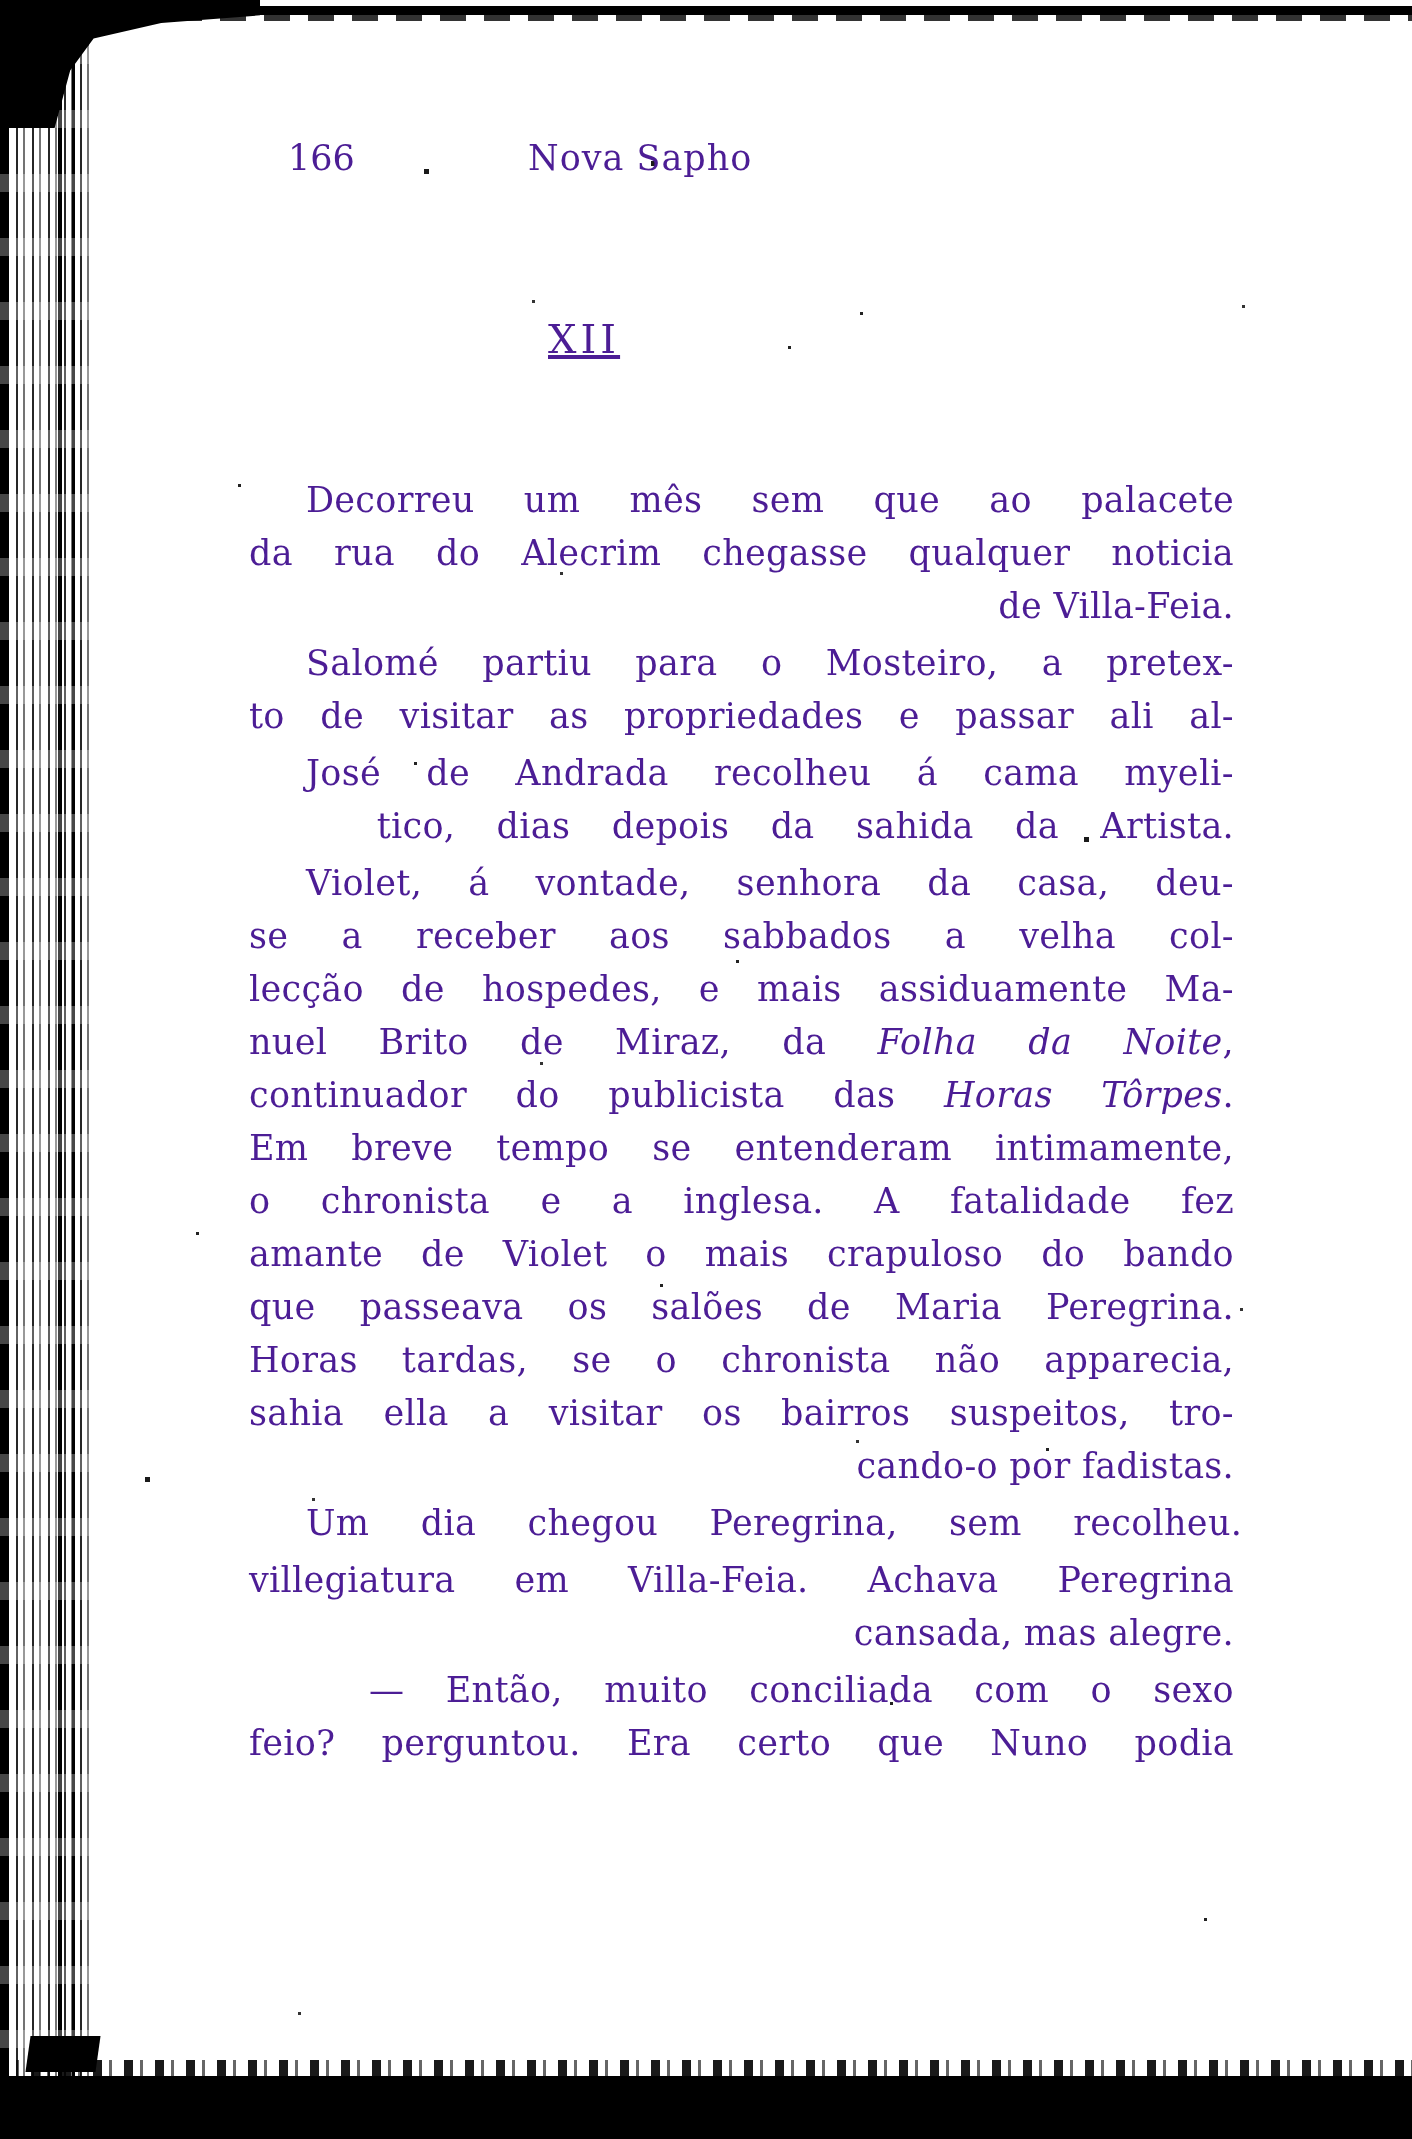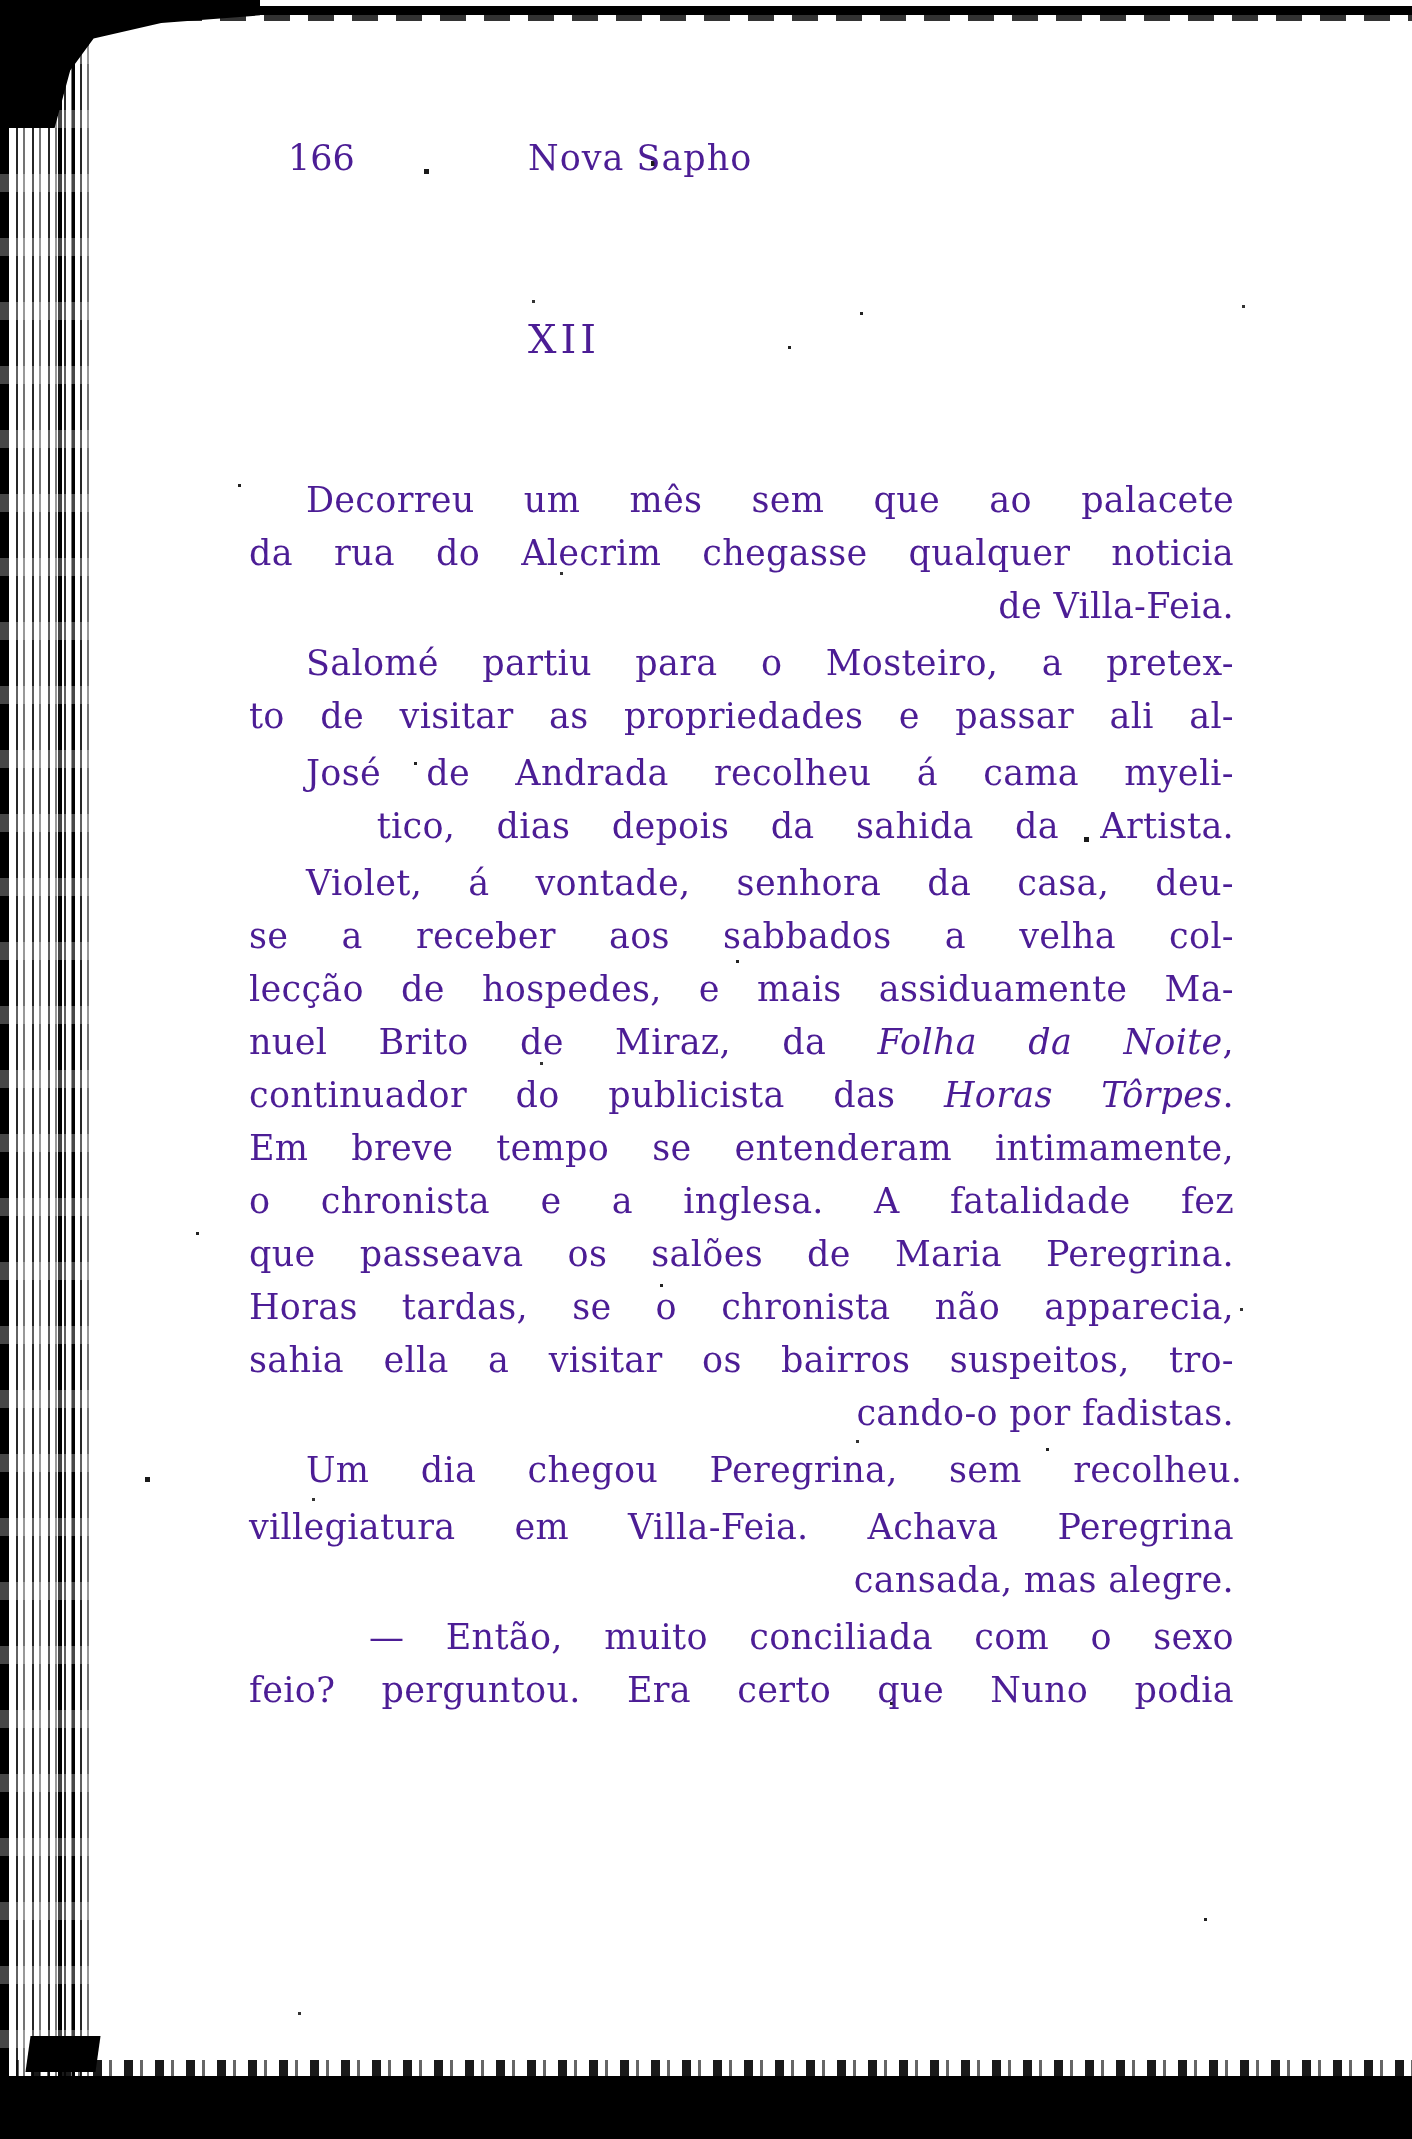--- a/index.html
+++ b/index.html
@@ -37,21 +37,21 @@
       238px 484px 0 0 #222, 560px 572px 0 0 #333, 414px 762px 0 0 #222,
       146px 1478px 0 1px #1a1a1a, 196px 1232px 0 0 #222, 312px 1498px 0 0 #333,
       1046px 1448px 0 0 #222, 856px 1440px 0 0 #333, 890px 1702px 0 0 #222,
       1240px 1308px 0 0 #333, 660px 1284px 0 0 #222, 1085px 838px 0 1px #1a1a1a,
       1204px 1918px 0 0 #222, 298px 2012px 0 0 #333, 540px 1062px 0 0 #333,
       736px 960px 0 0 #222;}
   
   .header{position:absolute;left:0;top:138px;width:100%;height:50px;font-size:35px;}
   .pagenum{position:absolute;left:288px;top:0;}
   .runtitle{position:absolute;left:528px;top:0;letter-spacing:1px;}
-  .chapter{position:absolute;left:528px;top:316px;font-size:40px;letter-spacing:4px;}
+  .chapter{position:absolute;left:548px;top:316px;font-size:40px;letter-spacing:4px;text-decoration:underline;}
   .bodytext{
     position:absolute;left:245px;top:470px;width:993px;
     font-size:35px;line-height:53px;letter-spacing:.3px;
   }
   .para{margin:4px;}
   .tline{text-align:right;white-space:nowrap;}
   .tline.j{white-space:normal;text-align:justify;text-align-last:justify;}
   .it{font-style:italic;}
 </style>
 </head>
@@ -92,20 +92,21 @@
         <div class="tline" style="word-spacing: 30px;"><span>tico, dias depois da sahida da Artista.</span></div>
       </div>
       <div class="para">
         <div class="tline j" style="text-indent: 57px;"><span>Violet, á vontade, senhora da casa, deu-</span></div>
         <div class="tline j"><span>se a receber aos sabbados a velha col-</span></div>
         <div class="tline j"><span>lecção de hospedes, e mais assiduamente Ma-</span></div>
         <div class="tline j"><span>nuel Brito de Miraz, da </span><span class="it">Folha da Noite</span><span>,</span></div>
         <div class="tline j"><span>continuador do publicista das </span><span class="it">Horas Tôrpes</span><span>.</span></div>
         <div class="tline j"><span>Em breve tempo se entenderam intimamente,</span></div>
         <div class="tline j"><span>o chronista e a inglesa. A fatalidade fez</span></div>
+        <div class="tline j"><span>amante de Violet o mais crapuloso do bando</span></div>
         <div class="tline j"><span>que passeava os salões de Maria Peregrina.</span></div>
         <div class="tline j"><span>Horas tardas, se o chronista não apparecia,</span></div>
         <div class="tline j"><span>sahia ella a visitar os bairros suspeitos, tro-</span></div>
         <div class="tline"><span>cando-o por fadistas.</span></div>
       </div>
       <div class="para">
         <div class="tline" style="text-indent: 57px; word-spacing: 40px;"><span>Um dia chegou Peregrina, sem recolheu.</span></div>
       </div>
       <div class="para">
         <div class="tline j"><span>villegiatura em Villa-Feia. Achava Peregrina</span></div>

